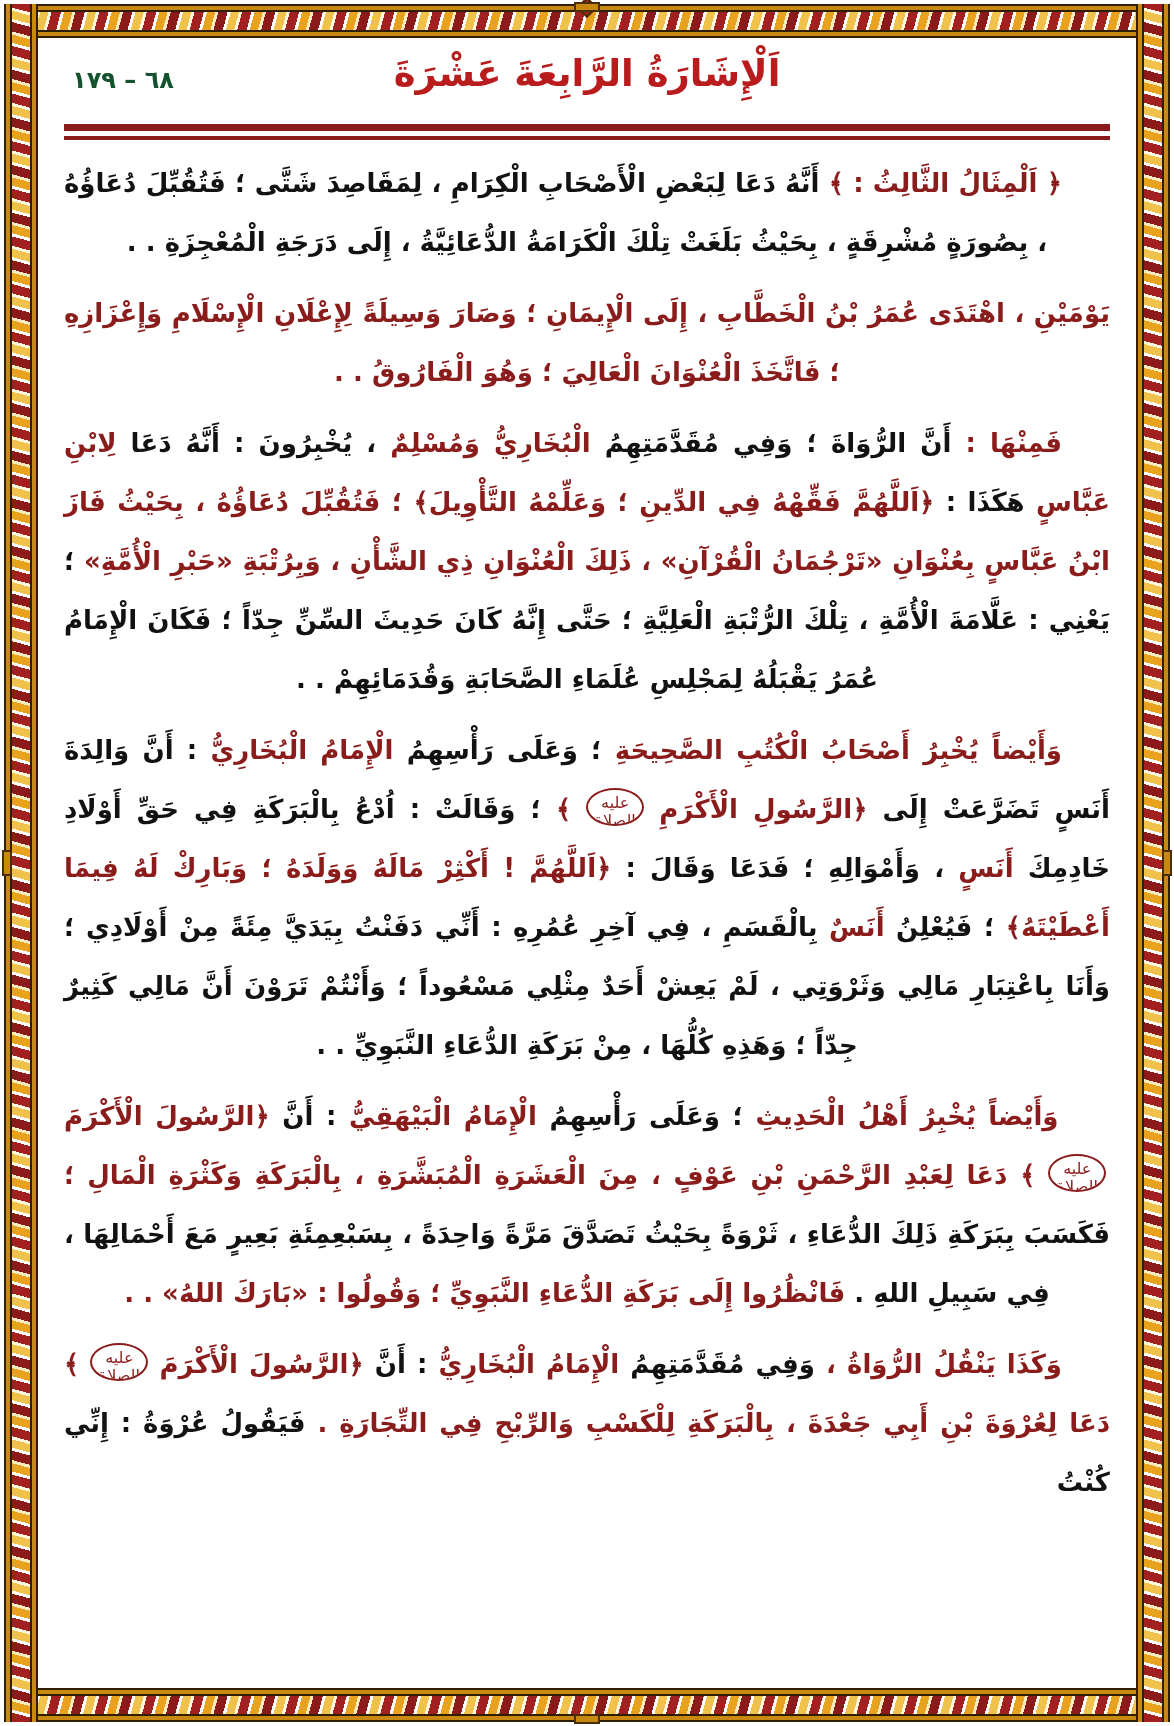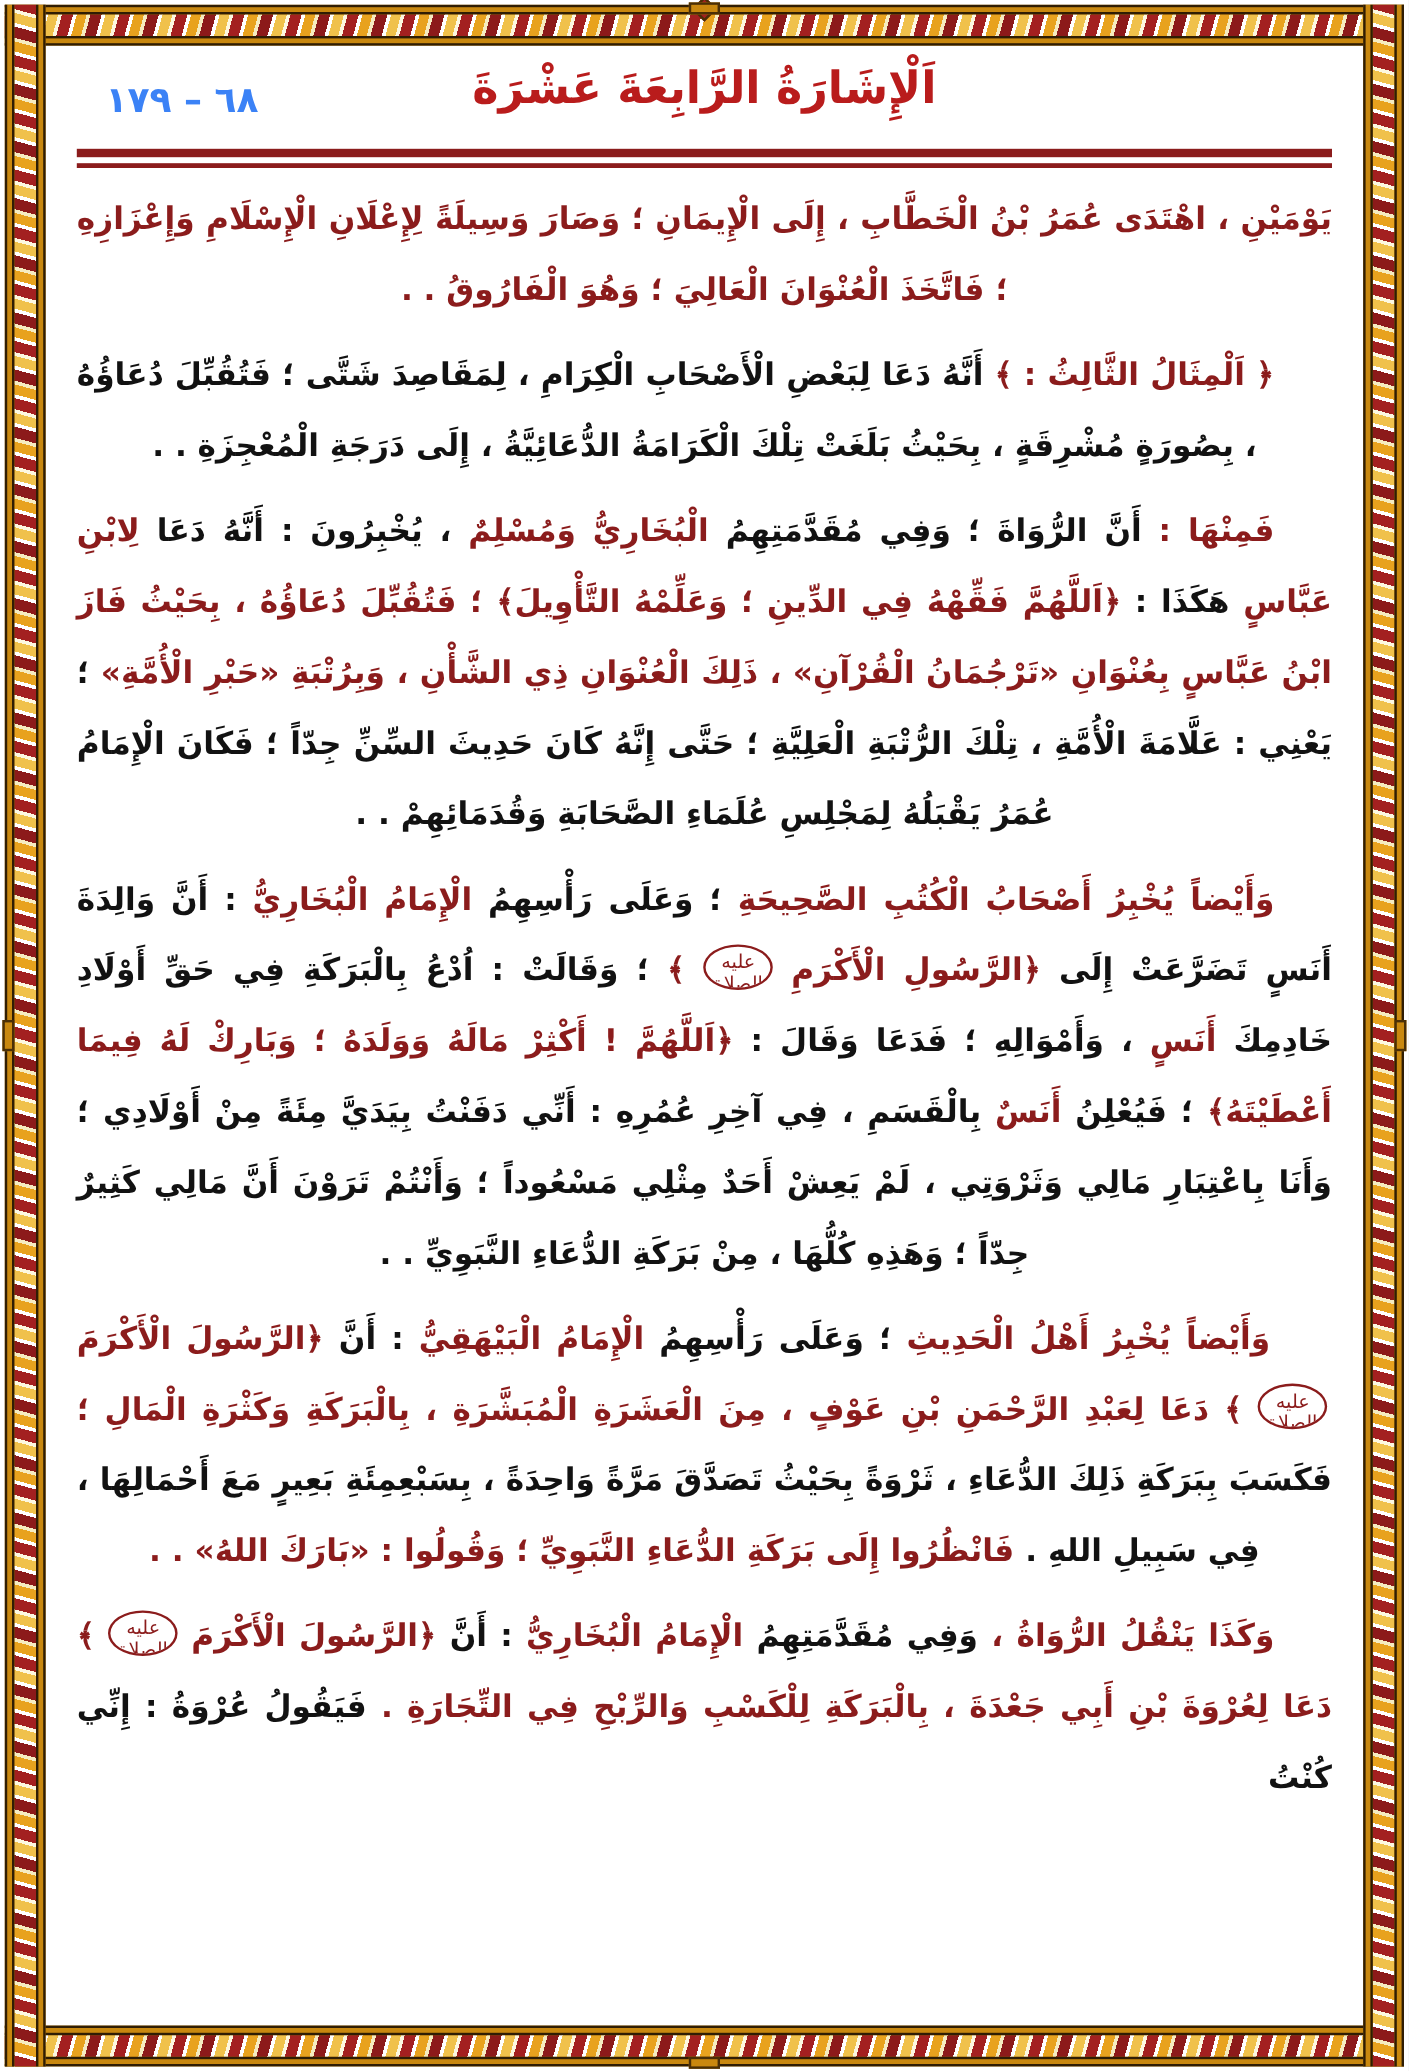--- a/index.html
+++ b/index.html
@@ -30,22 +30,22 @@
   .tab-top    { width:26px; height:10px; left:50%; transform:translateX(-50%); top:2px; }
   .tab-bottom { width:26px; height:10px; left:50%; transform:translateX(-50%); bottom:2px; }
   .tab-left   { width:10px; height:26px; top:50%;  transform:translateY(-50%); left:2px; }
   .tab-right  { width:10px; height:26px; top:50%;  transform:translateY(-50%); right:2px; }
   .finial { position:absolute; top:0; left:50%; width:11px; height:11px;
     transform:translateX(-50%) rotate(45deg); background:#a32020; border:2px solid #4a2f06; }
 
   
   .content { position:absolute; top:42px; right:64px; left:64px; direction:rtl; }
   .header { position:relative; height:82px; }
-  .pagenum { position:absolute; left:24px; top:24px; color:#3b82f6;
-    font-size:30px; font-weight:bold; white-space:nowrap; }
+  .pagenum { position:absolute; left:8px; top:24px; color:#14532d;
+    font-size:24px; font-weight:bold; white-space:nowrap; }
   .title { text-align:center; color:#b91c1c; font-size:37px; font-weight:bold; padding-top:10px; }
   .rule-a { height:7px; background:#8b1c1c; }
   .rule-b { height:4px; background:#8b1c1c; margin-top:5px; }
 
   .body-text { margin-top:14px; font-size:26px; font-weight:bold;
     line-height:59px; color:#121212; }
   .para { margin:0 0 12px 0; text-align:justify; }
   .para.indent { text-indent:48px; }
   .last-center  { text-align-last:center; }
   .last-justify { text-align-last:justify; }
@@ -83,22 +83,22 @@
 
     <div class="header">
       <div class="pagenum">٦٨ – ١٧٩</div>
       <div class="title">اَلْإِشَارَةُ الرَّابِعَةَ عَشْرَةَ</div>
     </div>
 
     <div class="rule-a"></div>
     <div class="rule-b"></div>
 
     <div class="body-text">
+        <p class="para indent last-center"><span class="maroon">﴿ اَلْمِثَالُ الثَّالِثُ : ﴾ </span> <span class="ink">أَنَّهُ دَعَا لِبَعْضِ الْأَصْحَابِ الْكِرَامِ ، لِمَقَاصِدَ شَتَّى ؛ فَتُقُبِّلَ دُعَاؤُهُ ، بِصُورَةٍ مُشْرِقَةٍ ، بِحَيْثُ بَلَغَتْ تِلْكَ الْكَرَامَةُ الدُّعَائِيَّةُ ، إِلَى دَرَجَةِ الْمُعْجِزَةِ . .</span> </p>
         <p class="para last-center"><span class="maroon">يَوْمَيْنِ ، اهْتَدَى عُمَرُ بْنُ الْخَطَّابِ ، إِلَى الْإِيمَانِ ؛ وَصَارَ وَسِيلَةً لِإِعْلَانِ الْإِسْلَامِ وَإِعْزَازِهِ ؛ فَاتَّخَذَ الْعُنْوَانَ الْعَالِيَ ؛ وَهُوَ الْفَارُوقُ . .</span> </p>
-        <p class="para indent last-center"><span class="maroon">﴿ اَلْمِثَالُ الثَّالِثُ : ﴾ </span> <span class="ink">أَنَّهُ دَعَا لِبَعْضِ الْأَصْحَابِ الْكِرَامِ ، لِمَقَاصِدَ شَتَّى ؛ فَتُقُبِّلَ دُعَاؤُهُ ، بِصُورَةٍ مُشْرِقَةٍ ، بِحَيْثُ بَلَغَتْ تِلْكَ الْكَرَامَةُ الدُّعَائِيَّةُ ، إِلَى دَرَجَةِ الْمُعْجِزَةِ . .</span> </p>
         <p class="para indent last-center"><span class="maroon">فَمِنْهَا : </span> <span class="ink">أَنَّ الرُّوَاةَ ؛ وَفِي مُقَدَّمَتِهِمُ </span> <span class="maroon">الْبُخَارِيُّ وَمُسْلِمٌ </span> <span class="ink">، يُخْبِرُونَ : أَنَّهُ دَعَا </span> <span class="maroon">لِابْنِ عَبَّاسٍ </span> <span class="ink">هَكَذَا : </span> <span class="maroon">﴿اَللَّهُمَّ فَقِّهْهُ فِي الدِّينِ ؛ وَعَلِّمْهُ التَّأْوِيلَ﴾ ؛ فَتُقُبِّلَ دُعَاؤُهُ ، بِحَيْثُ فَازَ ابْنُ عَبَّاسٍ بِعُنْوَانِ «تَرْجُمَانُ الْقُرْآنِ» ، ذَلِكَ الْعُنْوَانِ ذِي الشَّأْنِ ، وَبِرُتْبَةِ «حَبْرِ الْأُمَّةِ» </span> <span class="ink">؛ يَعْنِي : عَلَّامَةَ الْأُمَّةِ ، تِلْكَ الرُّتْبَةِ الْعَلِيَّةِ ؛ حَتَّى إِنَّهُ كَانَ حَدِيثَ السِّنِّ جِدّاً ؛ فَكَانَ الْإِمَامُ عُمَرُ يَقْبَلُهُ لِمَجْلِسِ عُلَمَاءِ الصَّحَابَةِ وَقُدَمَائِهِمْ . .</span> </p>
         <p class="para indent last-center"><span class="maroon">وَأَيْضاً يُخْبِرُ أَصْحَابُ الْكُتُبِ الصَّحِيحَةِ </span> <span class="ink">؛ وَعَلَى رَأْسِهِمُ </span> <span class="maroon">الْإِمَامُ الْبُخَارِيُّ </span> <span class="ink">: أَنَّ وَالِدَةَ أَنَسٍ تَضَرَّعَتْ إِلَى </span> <span class="maroon">﴿الرَّسُولِ الْأَكْرَمِ </span> <span class="pbuh">عليه الصلاة والسلام</span> <span class="maroon">﴾ </span> <span class="ink">؛ وَقَالَتْ : اُدْعُ بِالْبَرَكَةِ فِي حَقِّ أَوْلَادِ خَادِمِكَ </span> <span class="maroon">أَنَسٍ </span> <span class="ink">، وَأَمْوَالِهِ ؛ فَدَعَا وَقَالَ : </span> <span class="maroon">﴿اَللَّهُمَّ ! أَكْثِرْ مَالَهُ وَوَلَدَهُ ؛ وَبَارِكْ لَهُ فِيمَا أَعْطَيْتَهُ﴾ </span> <span class="ink">؛ فَيُعْلِنُ </span> <span class="maroon">أَنَسٌ </span> <span class="ink">بِالْقَسَمِ ، فِي آخِرِ عُمُرِهِ : أَنِّي دَفَنْتُ بِيَدَيَّ مِئَةً مِنْ أَوْلَادِي ؛ وَأَنَا بِاعْتِبَارِ مَالِي وَثَرْوَتِي ، لَمْ يَعِشْ أَحَدٌ مِثْلِي مَسْعُوداً ؛ وَأَنْتُمْ تَرَوْنَ أَنَّ مَالِي كَثِيرٌ جِدّاً ؛ وَهَذِهِ كُلُّهَا ، مِنْ بَرَكَةِ الدُّعَاءِ النَّبَوِيِّ . .</span> </p>
         <p class="para indent last-center"><span class="maroon">وَأَيْضاً يُخْبِرُ أَهْلُ الْحَدِيثِ </span> <span class="ink">؛ وَعَلَى رَأْسِهِمُ </span> <span class="maroon">الْإِمَامُ الْبَيْهَقِيُّ </span> <span class="ink">: أَنَّ </span> <span class="maroon">﴿الرَّسُولَ الْأَكْرَمَ </span> <span class="pbuh">عليه الصلاة والسلام</span> <span class="maroon">﴾ دَعَا لِعَبْدِ الرَّحْمَنِ بْنِ عَوْفٍ ، مِنَ الْعَشَرَةِ الْمُبَشَّرَةِ ، بِالْبَرَكَةِ وَكَثْرَةِ الْمَالِ ؛ </span> <span class="ink">فَكَسَبَ بِبَرَكَةِ ذَلِكَ الدُّعَاءِ ، ثَرْوَةً بِحَيْثُ تَصَدَّقَ مَرَّةً وَاحِدَةً ، بِسَبْعِمِئَةِ بَعِيرٍ مَعَ أَحْمَالِهَا ، فِي سَبِيلِ اللهِ . </span> <span class="maroon">فَانْظُرُوا إِلَى بَرَكَةِ الدُّعَاءِ النَّبَوِيِّ ؛ وَقُولُوا : «بَارَكَ اللهُ» . .</span> </p>
         <p class="para indent last-justify"><span class="maroon">وَكَذَا يَنْقُلُ الرُّوَاةُ ، </span> <span class="ink">وَفِي مُقَدَّمَتِهِمُ </span> <span class="maroon">الْإِمَامُ الْبُخَارِيُّ </span> <span class="ink">: أَنَّ </span> <span class="maroon">﴿الرَّسُولَ الْأَكْرَمَ </span> <span class="pbuh">عليه الصلاة والسلام</span> <span class="maroon">﴾ دَعَا لِعُرْوَةَ بْنِ أَبِي جَعْدَةَ ، بِالْبَرَكَةِ لِلْكَسْبِ وَالرِّبْحِ فِي التِّجَارَةِ . </span> <span class="ink">فَيَقُولُ عُرْوَةُ : إِنِّي كُنْتُ</span> </p>
       </div>
 
   </div>
 </div>
 
 </body></html>

